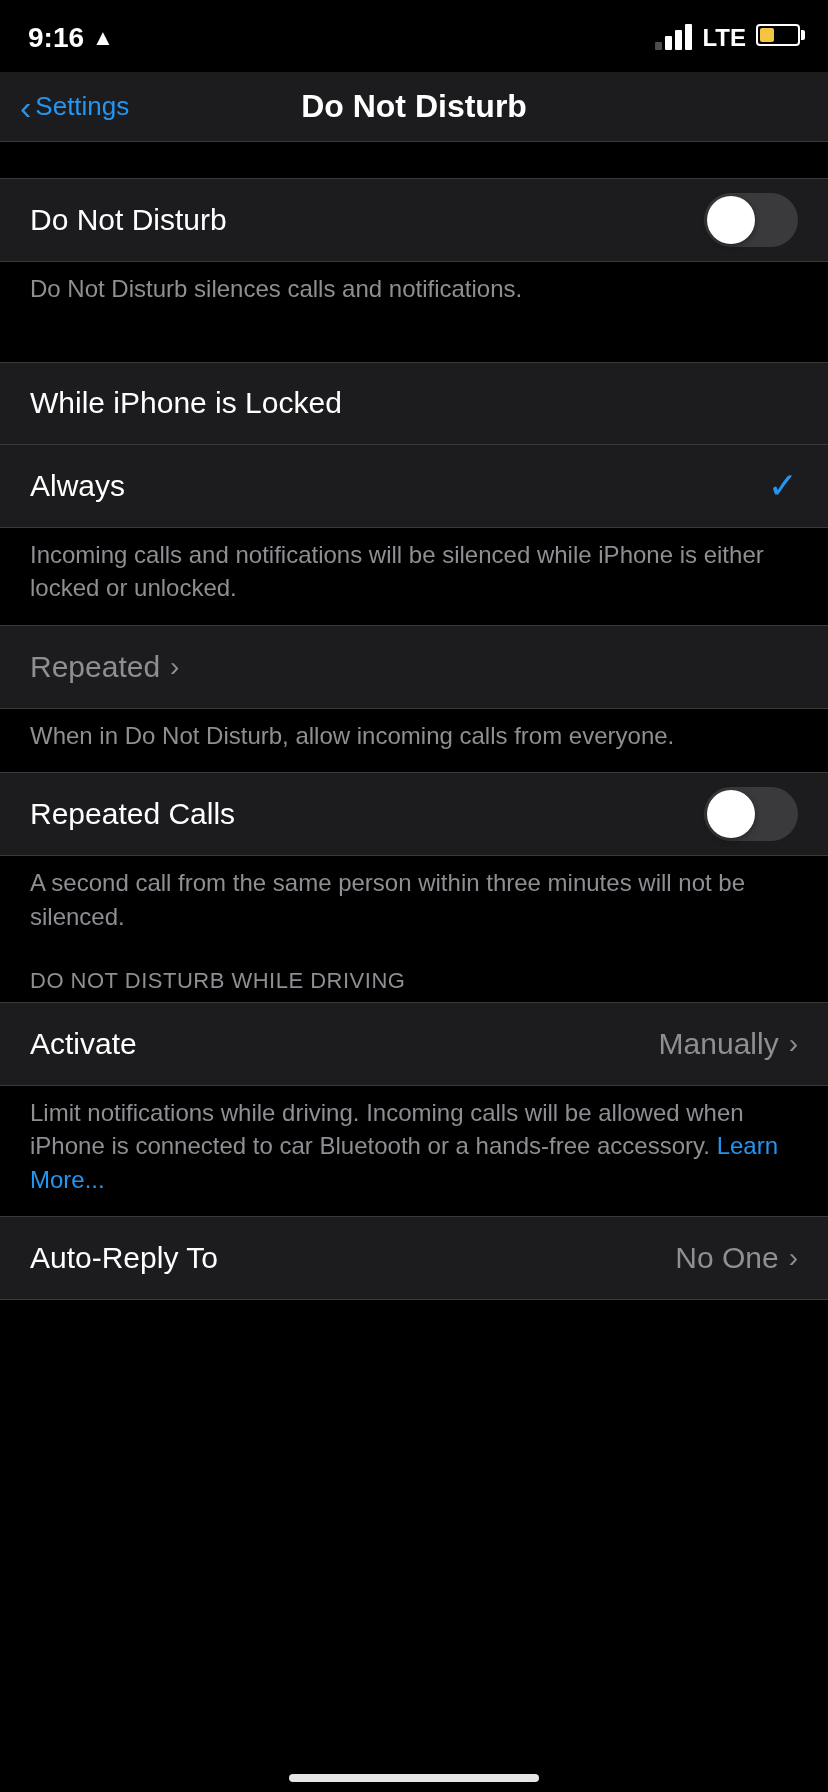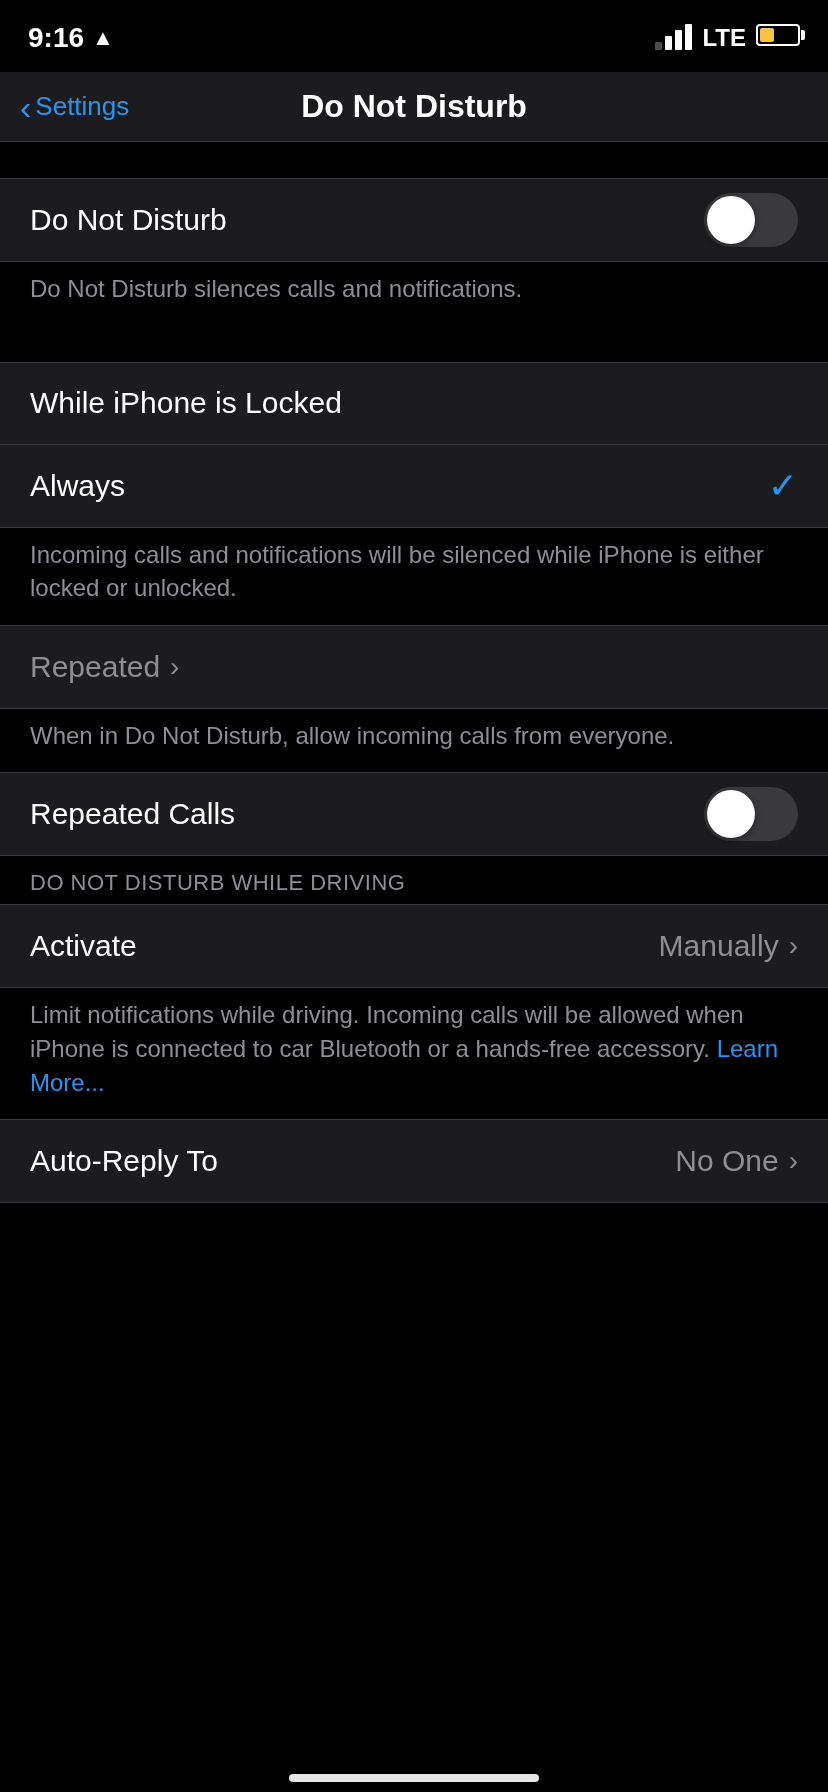--- a/index.html
+++ b/index.html
@@ -328,20 +328,23 @@
   </div>
 
   <div class="section-group">
     <div class="row">
       <span class="row-label">Repeated Calls</span>
       <div class="toggle off">
         <div class="toggle-knob"></div>
       </div>
     </div>
   </div>
+  <div class="section-footer">
+    <span>A second call from the same person within three minutes will not be silenced.</span>
+  </div>
 
   <div class="section-header">DO NOT DISTURB WHILE DRIVING</div>
   <div class="section-group">
     <div class="row">
       <span class="row-label">Activate</span>
       <div class="row-right">
         <span class="row-value">Manually</span>
         <span class="chevron-right">›</span>
       </div>
     </div>

